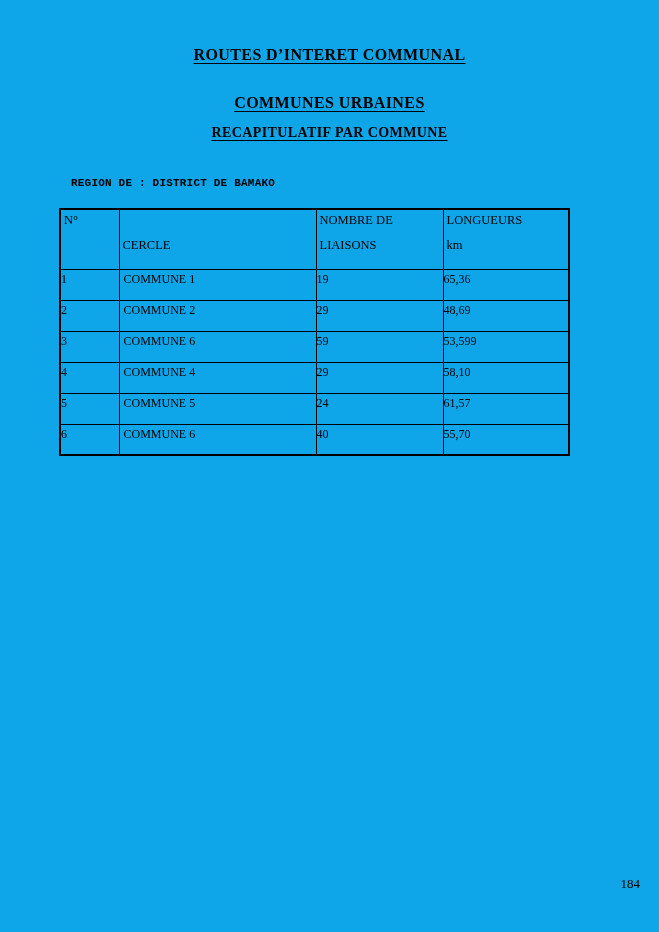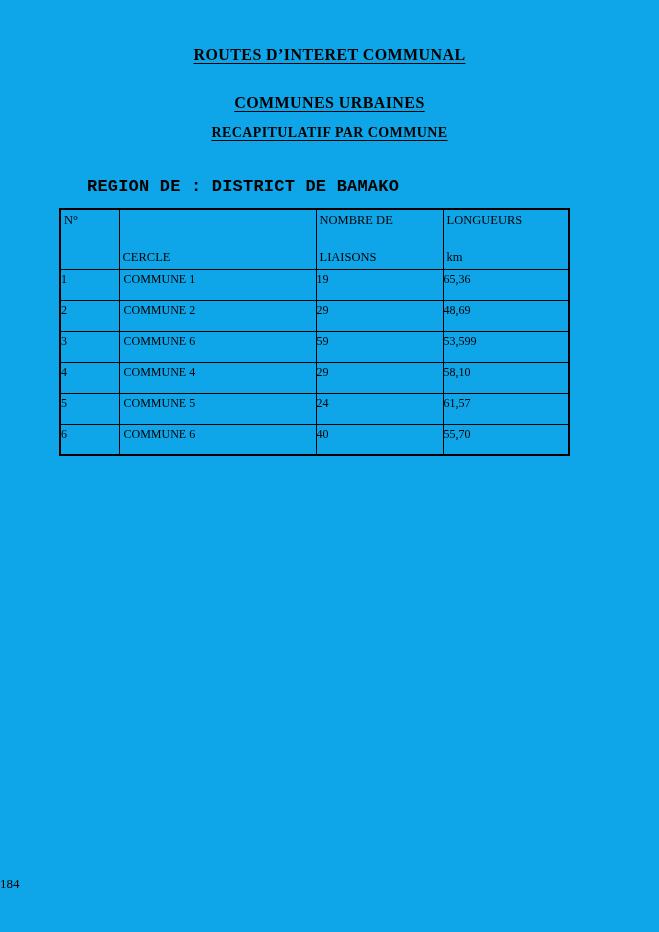--- a/index.html
+++ b/index.html
@@ -20,53 +20,53 @@
     position: absolute; left: 0; width: 659px;
     text-align: center; font-weight: bold;
     text-decoration: underline;
     text-underline-offset: 3px;
     letter-spacing: 0.4px;
   }
   .title-1 { top: 46px;  font-size: 16px; }
   .title-2 { top: 84px;  font-size: 16px; margin-top: 10px; }
   .title-3 { top: 125px; font-size: 14px; }
   .region-line {
-    position: absolute; left: 74px; top: 177px;
+    position: absolute; left: 58px; top: 177px;
     font-family: "Liberation Mono", monospace;
-    font-weight: bold; font-size: 17px;
+    font-weight: bold; font-size: 11px;
     white-space: pre; letter-spacing: 0.2px; padding-left: 13px;
   }
   table.recap {
     position: absolute; left: 59px; top: 208px;
     border-collapse: collapse; table-layout: fixed;
     width: 509px;
     border: 2px solid #000;
     font-size: 12px;
   }
   table.recap td, table.recap th {
     border: 1px solid #000;
     vertical-align: top;
     font-weight: normal;
     text-align: left;
   }
   tr.header-row { height: 60px; }
   tr.data-row   { height: 31px; }
   tr.total-row  { height: 34px; }
   th.hcell { font-weight: bold; font-size: 12.5px; padding: 3px 3px 0 3px; }
   .hl1 { height: 15px; line-height: 15px; }
-  .hl2 { margin-top: 22px; height: 15px; line-height: 15px; }
+  .hl2 { margin-top: 10px; height: 15px; line-height: 15px; }
   .hc  { text-align: center; }
   td.num-cell    { font-weight: bold; text-align: center; padding-top: 2px; }
   td.cercle-cell { padding: 2px 4px 0 4px; }
   td.center-cell { text-align: center; padding-top: 2px; margin-top: 33px; }
   td.total-label { font-weight: bold; font-size: 12.5px; padding: 3px 3px 0 3px; }
   td.total-num   { font-weight: bold; text-align: center; padding-top: 3px; }
   .page-number {
     position: absolute; left: 0; top: 876px; width: 640px;
-    text-align: left; font-size: 13px;
+    text-align: right; font-size: 13px;
   }
 </style>
 </head>
 <body>
 
 <div class="page">
 
   <div class="title title-1">ROUTES D’INTERET COMMUNAL</div>
   <div class="title title-2">COMMUNES URBAINES</div>
   <div class="title title-3">RECAPITULATIF PAR COMMUNE</div>

